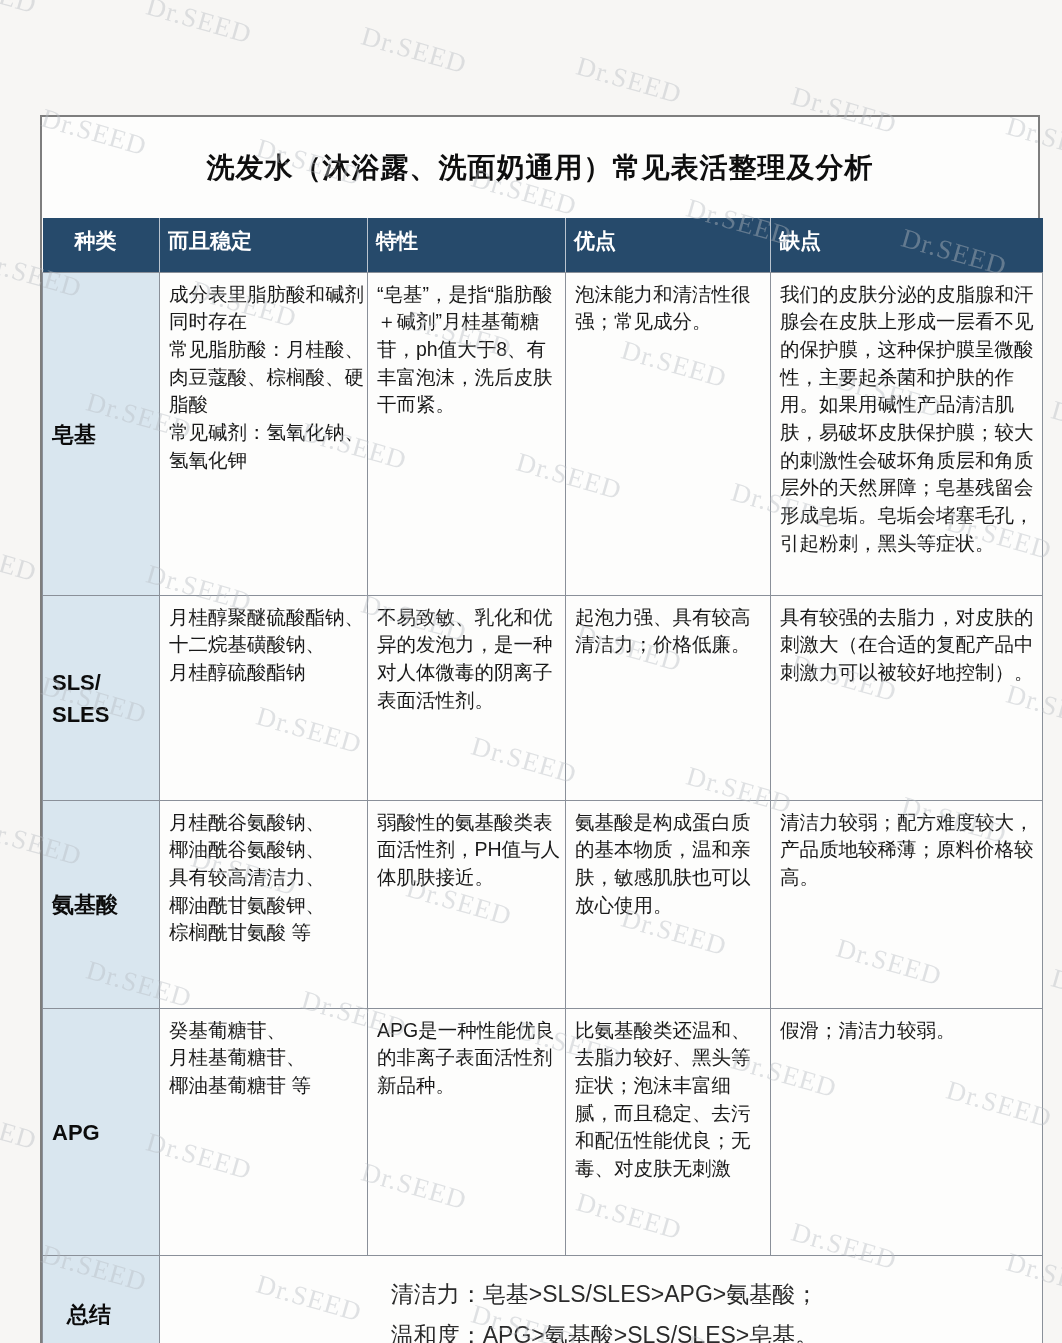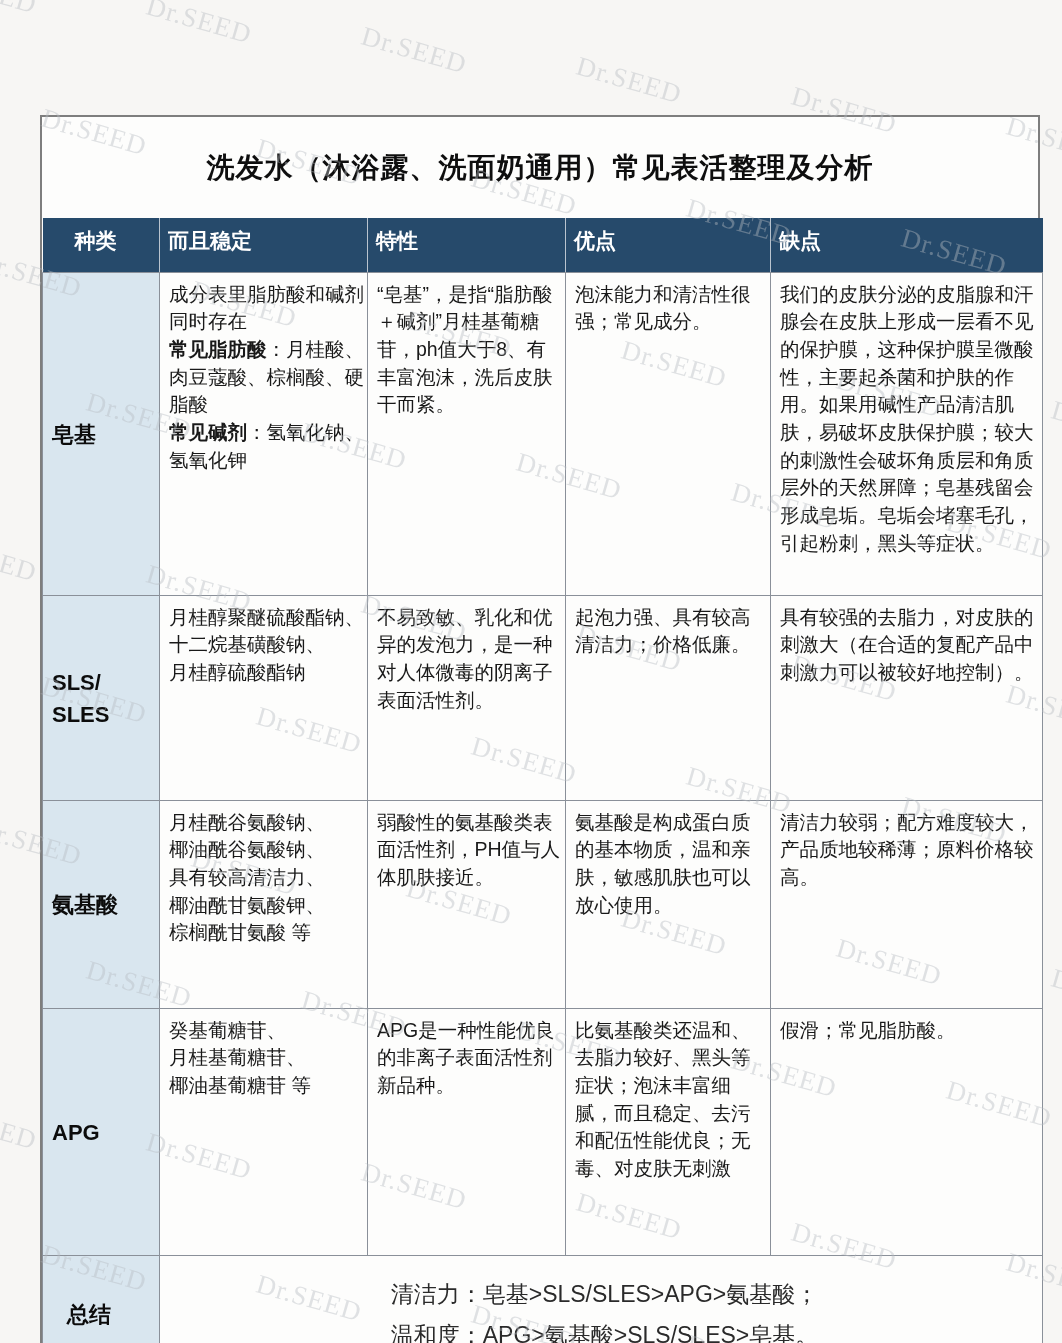--- a/index.html
+++ b/index.html
@@ -71,21 +71,21 @@
   }
   .type-cell{
     background:var(--type-bg) !important;
     font-weight:bold;
     font-size:22px;
     vertical-align:middle !important;
     white-space:pre-line;
     color:#0c0c0c;
   }
   td.runs{white-space:pre-line;}
-  td.runs b{font-weight:bold;}
+  td.runs b{font-weight:normal;}
   tr.r0{height:323px;}
   tr.r1{height:205px;}
   tr.r2{height:208px;}
   tr.r3{height:247px;}
   tr.summary{height:118px;}
   .summary-cell{
     vertical-align:middle !important;
   }
   .summary-inner{
     display:flex;justify-content:center;
@@ -175,21 +175,21 @@
             <td class="runs"><span>氨基酸是构成蛋白质的基本物质，温和亲肤，敏感肌肤也可以放心使用。</span></td>
             <td class="runs"><span>清洁力较弱；配方难度较大，产品质地较稀薄；原料价格较高。</span></td>
           </tr>
           <tr class="r3">
             <th class="type-cell">APG</th>
             <td class="runs"><span>癸基葡糖苷、
 月桂基葡糖苷、
 椰油基葡糖苷 等</span></td>
             <td class="runs"><span>APG是一种性能优良的非离子表面活性剂新品种。</span></td>
             <td class="runs"><span>比氨基酸类还温和、去脂力较好、黑头等症状；泡沫丰富细腻，而且稳定、去污和配伍性能优良；无毒、对皮肤无刺激</span></td>
-            <td class="runs"><span>假滑；常见脂肪酸。</span></td>
+            <td class="runs"><span>假滑；清洁力较弱。</span></td>
           </tr>
         </tbody>
       <tfoot>
         <tr class="summary">
           <th class="type-cell summary-label">总结</th>
           <td colspan="4" class="summary-cell">
             <div class="summary-inner">
               <div>
                 <div>清洁力：皂基&gt;SLS/SLES&gt;APG&gt;氨基酸；</div>
                 <div>温和度：APG&gt;氨基酸&gt;SLS/SLES&gt;皂基。</div>

